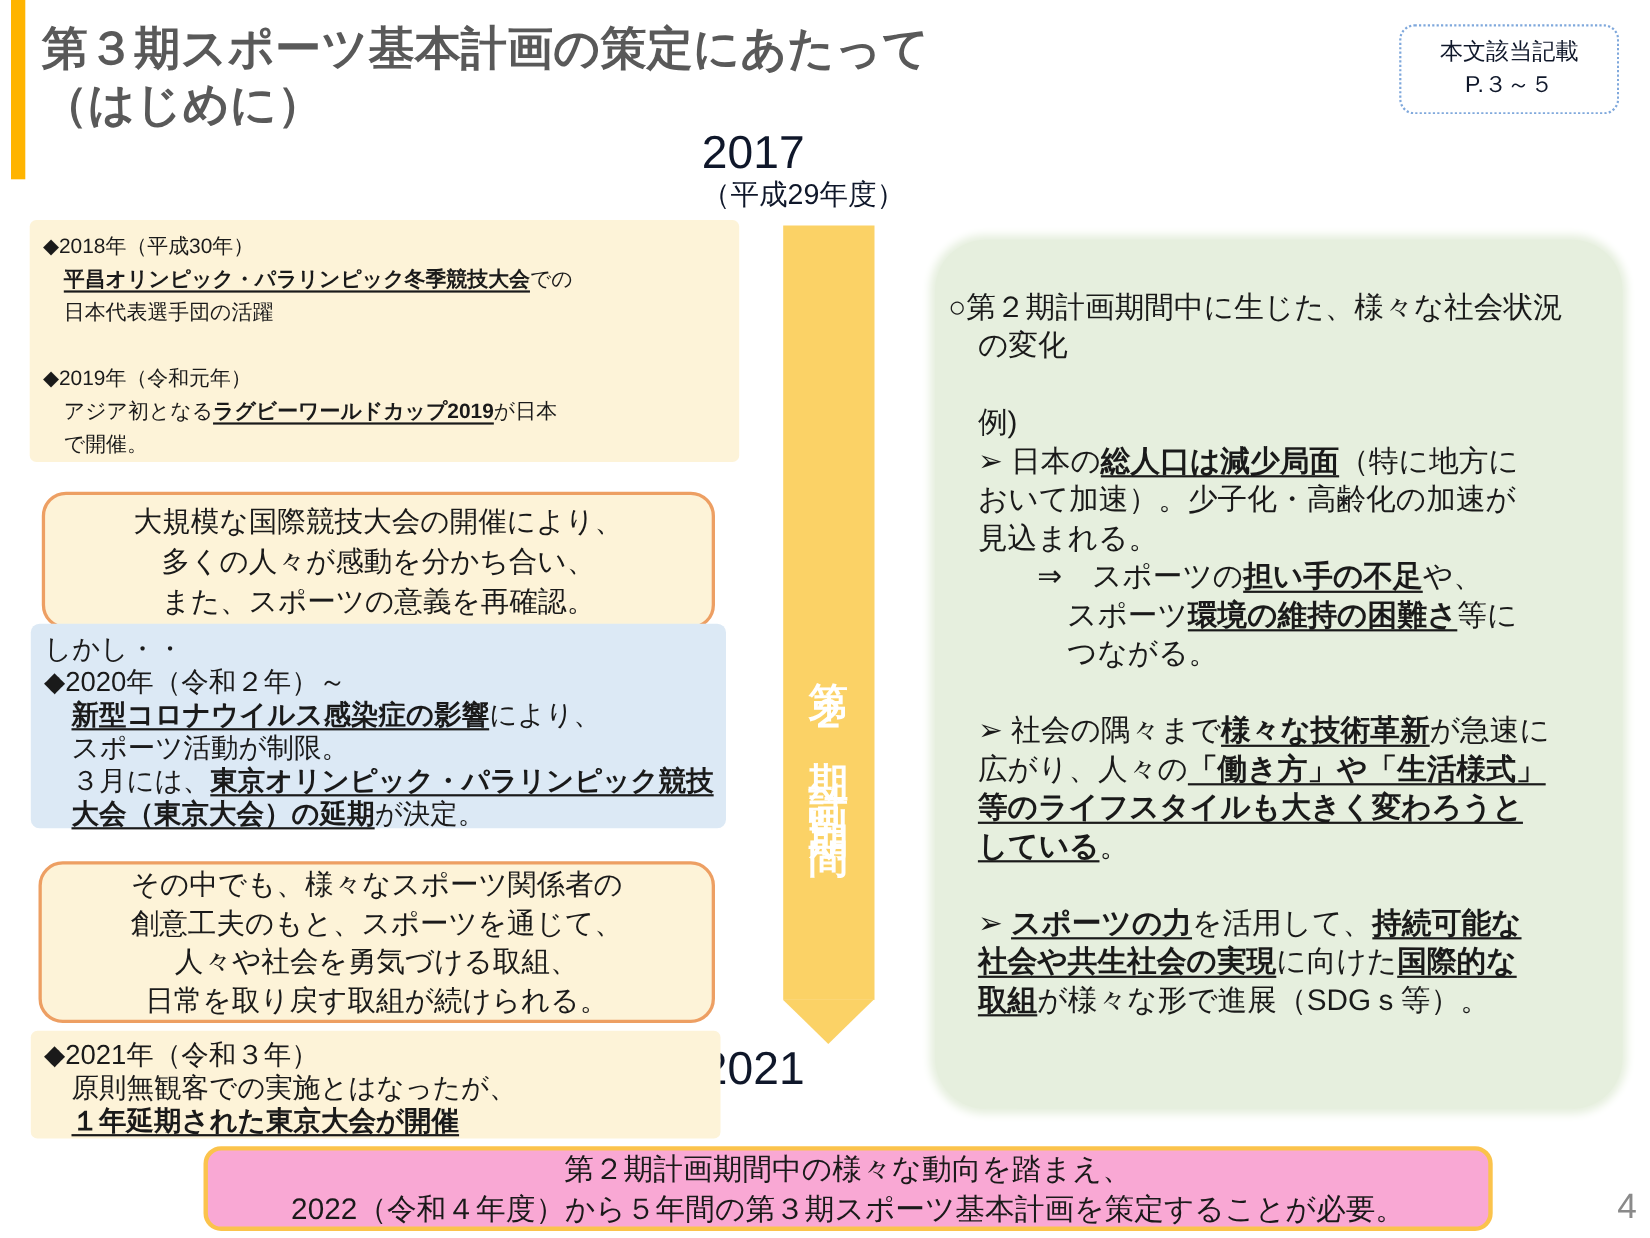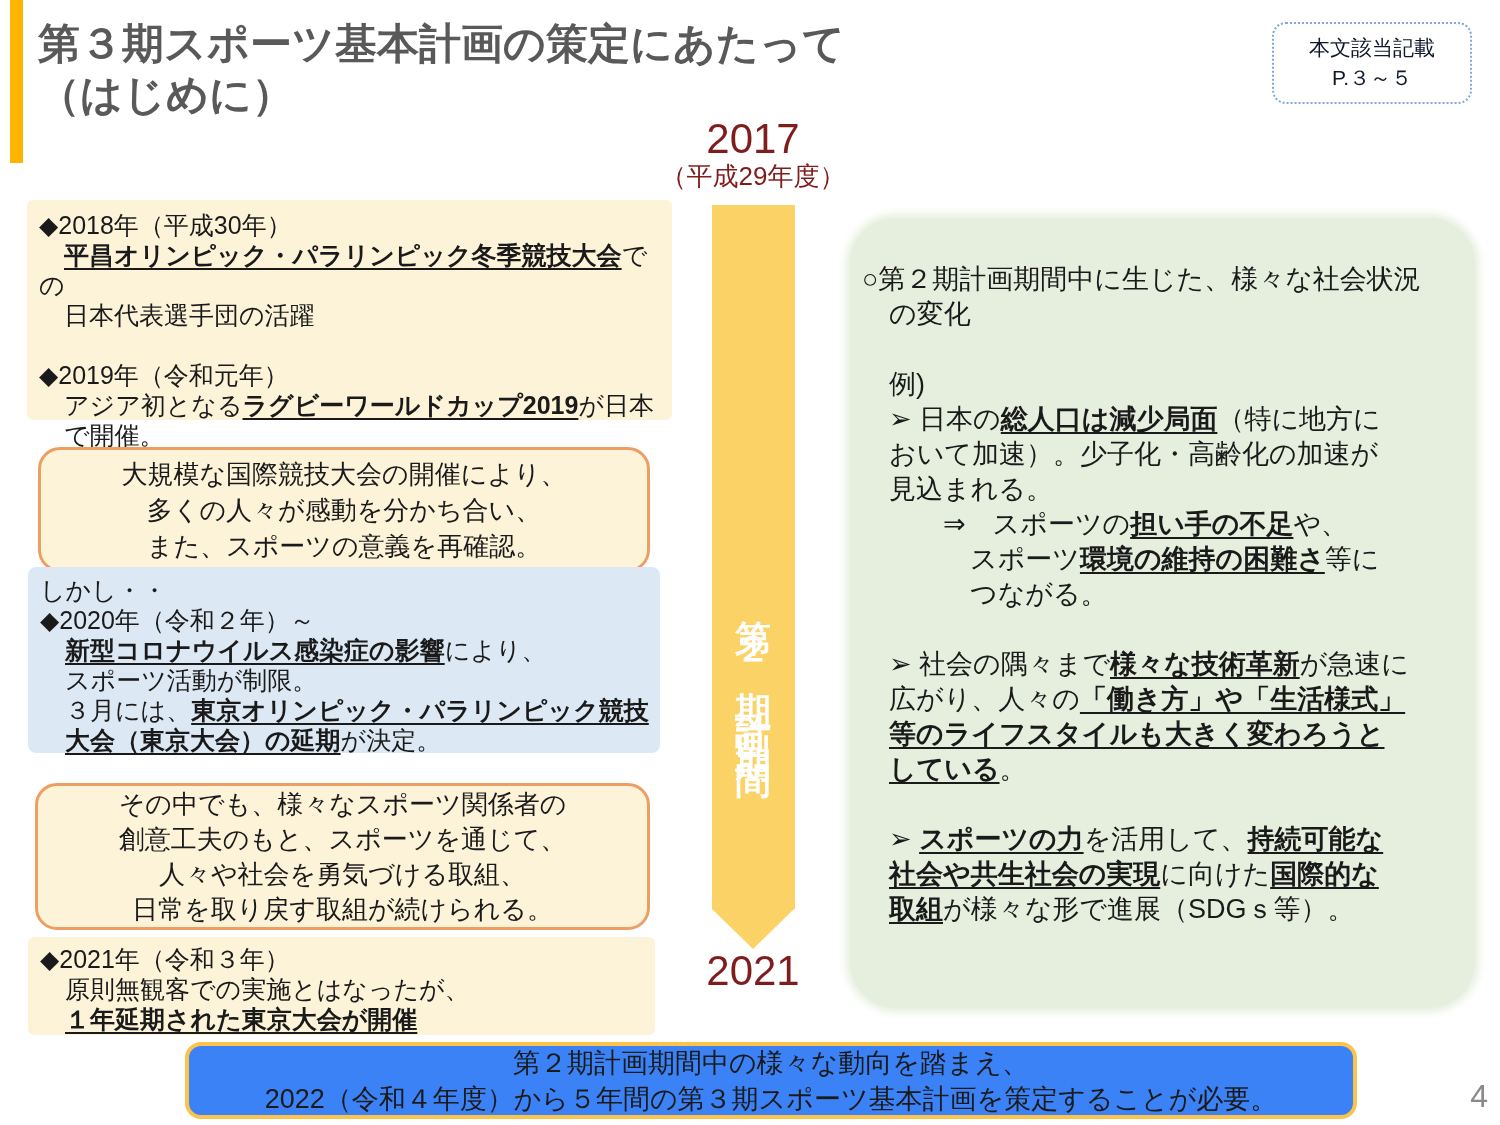--- a/index.html
+++ b/index.html
@@ -9,45 +9,45 @@
     overflow:hidden;
   }
   .abs{position:absolute;}
   
   #accent-bar{left:10px;top:0;width:13px;height:163px;background:#FFB400;}
   #title{left:38px;top:18px;width:1100px;font-size:42px;font-weight:bold;color:#595959;line-height:1.22;letter-spacing:0px;}
   
   #ref-box{left:1272px;top:22px;width:196px;height:78px;border:2px dotted #7FA8DC;border-radius:14px;
     display:flex;flex-direction:column;justify-content:center;align-items:center;font-size:21px;line-height:1.45;color:#0f172a;background:#fff;}
   
-  .year-label{width:230px;text-align:center;color:#7f1d1d;}
+  .year-label{width:230px;color:#0f172a;}
   .year-num{font-size:42px;line-height:1.0;}
   .year-era{font-size:26px;line-height:1.25;}
   #year-start{left:638px;top:118px;}
   #year-end{left:638px;top:950px;}
   #arrow-rect{left:712px;top:205px;width:83px;height:704px;background:#FBD266;}
   #arrow-tip{left:712px;top:909px;width:0;height:0;border-left:41.5px solid transparent;border-right:41.5px solid transparent;border-top:40px solid #FBD266;}
   #arrow-band-label{left:712px;top:468px;width:83px;text-align:center;
     writing-mode:vertical-rl;text-orientation:upright;
     color:#ffffff;font-weight:bold;font-size:36px;letter-spacing:18px;line-height:83px;margin:0 auto;height:410px;}
   
   .cream{background:#FDF3D8;border-radius:6px;}
   .blue{background:#DCE9F5;border-radius:8px;}
   .callout{background:#FDF3D8;border:3px solid #ED9F63;border-radius:22px;
     display:flex;flex-direction:column;justify-content:center;align-items:center;text-align:center;margin-top:20px;}
-  #box-events1{left:27px;top:200px;width:645px;height:220px;padding:10px 6px 0 12px;font-size:25px;line-height:30px;box-sizing:border-box;}
+  #box-events1{left:27px;top:200px;width:645px;height:220px;padding:10px 6px 0 12px;font-size:19px;line-height:30px;box-sizing:border-box;}
   #box-callout1{left:38px;top:427px;width:612px;height:125px;font-size:26px;line-height:36px;box-sizing:border-box;}
   #box-covid{left:28px;top:567px;width:632px;height:186px;padding:8px 6px 0 12px;font-size:25px;line-height:30px;box-sizing:border-box;}
   #box-callout2{left:35px;top:763px;width:615px;height:147px;font-size:26px;line-height:35px;box-sizing:border-box;}
   #box-events2{left:28px;top:937px;width:627px;height:98px;padding:7px 22px 0 12px;font-size:25px;line-height:30px;box-sizing:border-box;}
   
   #green-panel{left:850px;top:218px;width:625px;height:790px;background:#E6EFDE;border-radius:46px;
     padding:44px 8px 0 12px;font-size:27px;line-height:35px;box-sizing:border-box;box-shadow:0 0 8px 4px #E6EFDE;}
   
-  #bottom-banner{left:185px;top:1042px;width:1172px;height:77px;background:#3b82f6;border:4px solid #FBC34C;border-radius:16px;
+  #bottom-banner{left:185px;top:1042px;width:1172px;height:77px;background:#f9a8d4;border:4px solid #FBC34C;border-radius:16px;
     display:flex;flex-direction:column;justify-content:center;align-items:center;text-align:center;font-size:27px;line-height:36px;box-sizing:border-box;}
   #page-number{left:1448px;top:1078px;width:40px;text-align:right;font-size:32px;color:#8a8a8a;}
   
   .bu{font-weight:bold;text-decoration:underline;text-decoration-thickness:2px;text-underline-offset:4px;}
   .ln{white-space:pre-wrap;}
 </style>
 </head>
 <body>
 
 <div id="accent-bar" class="abs"></div>

